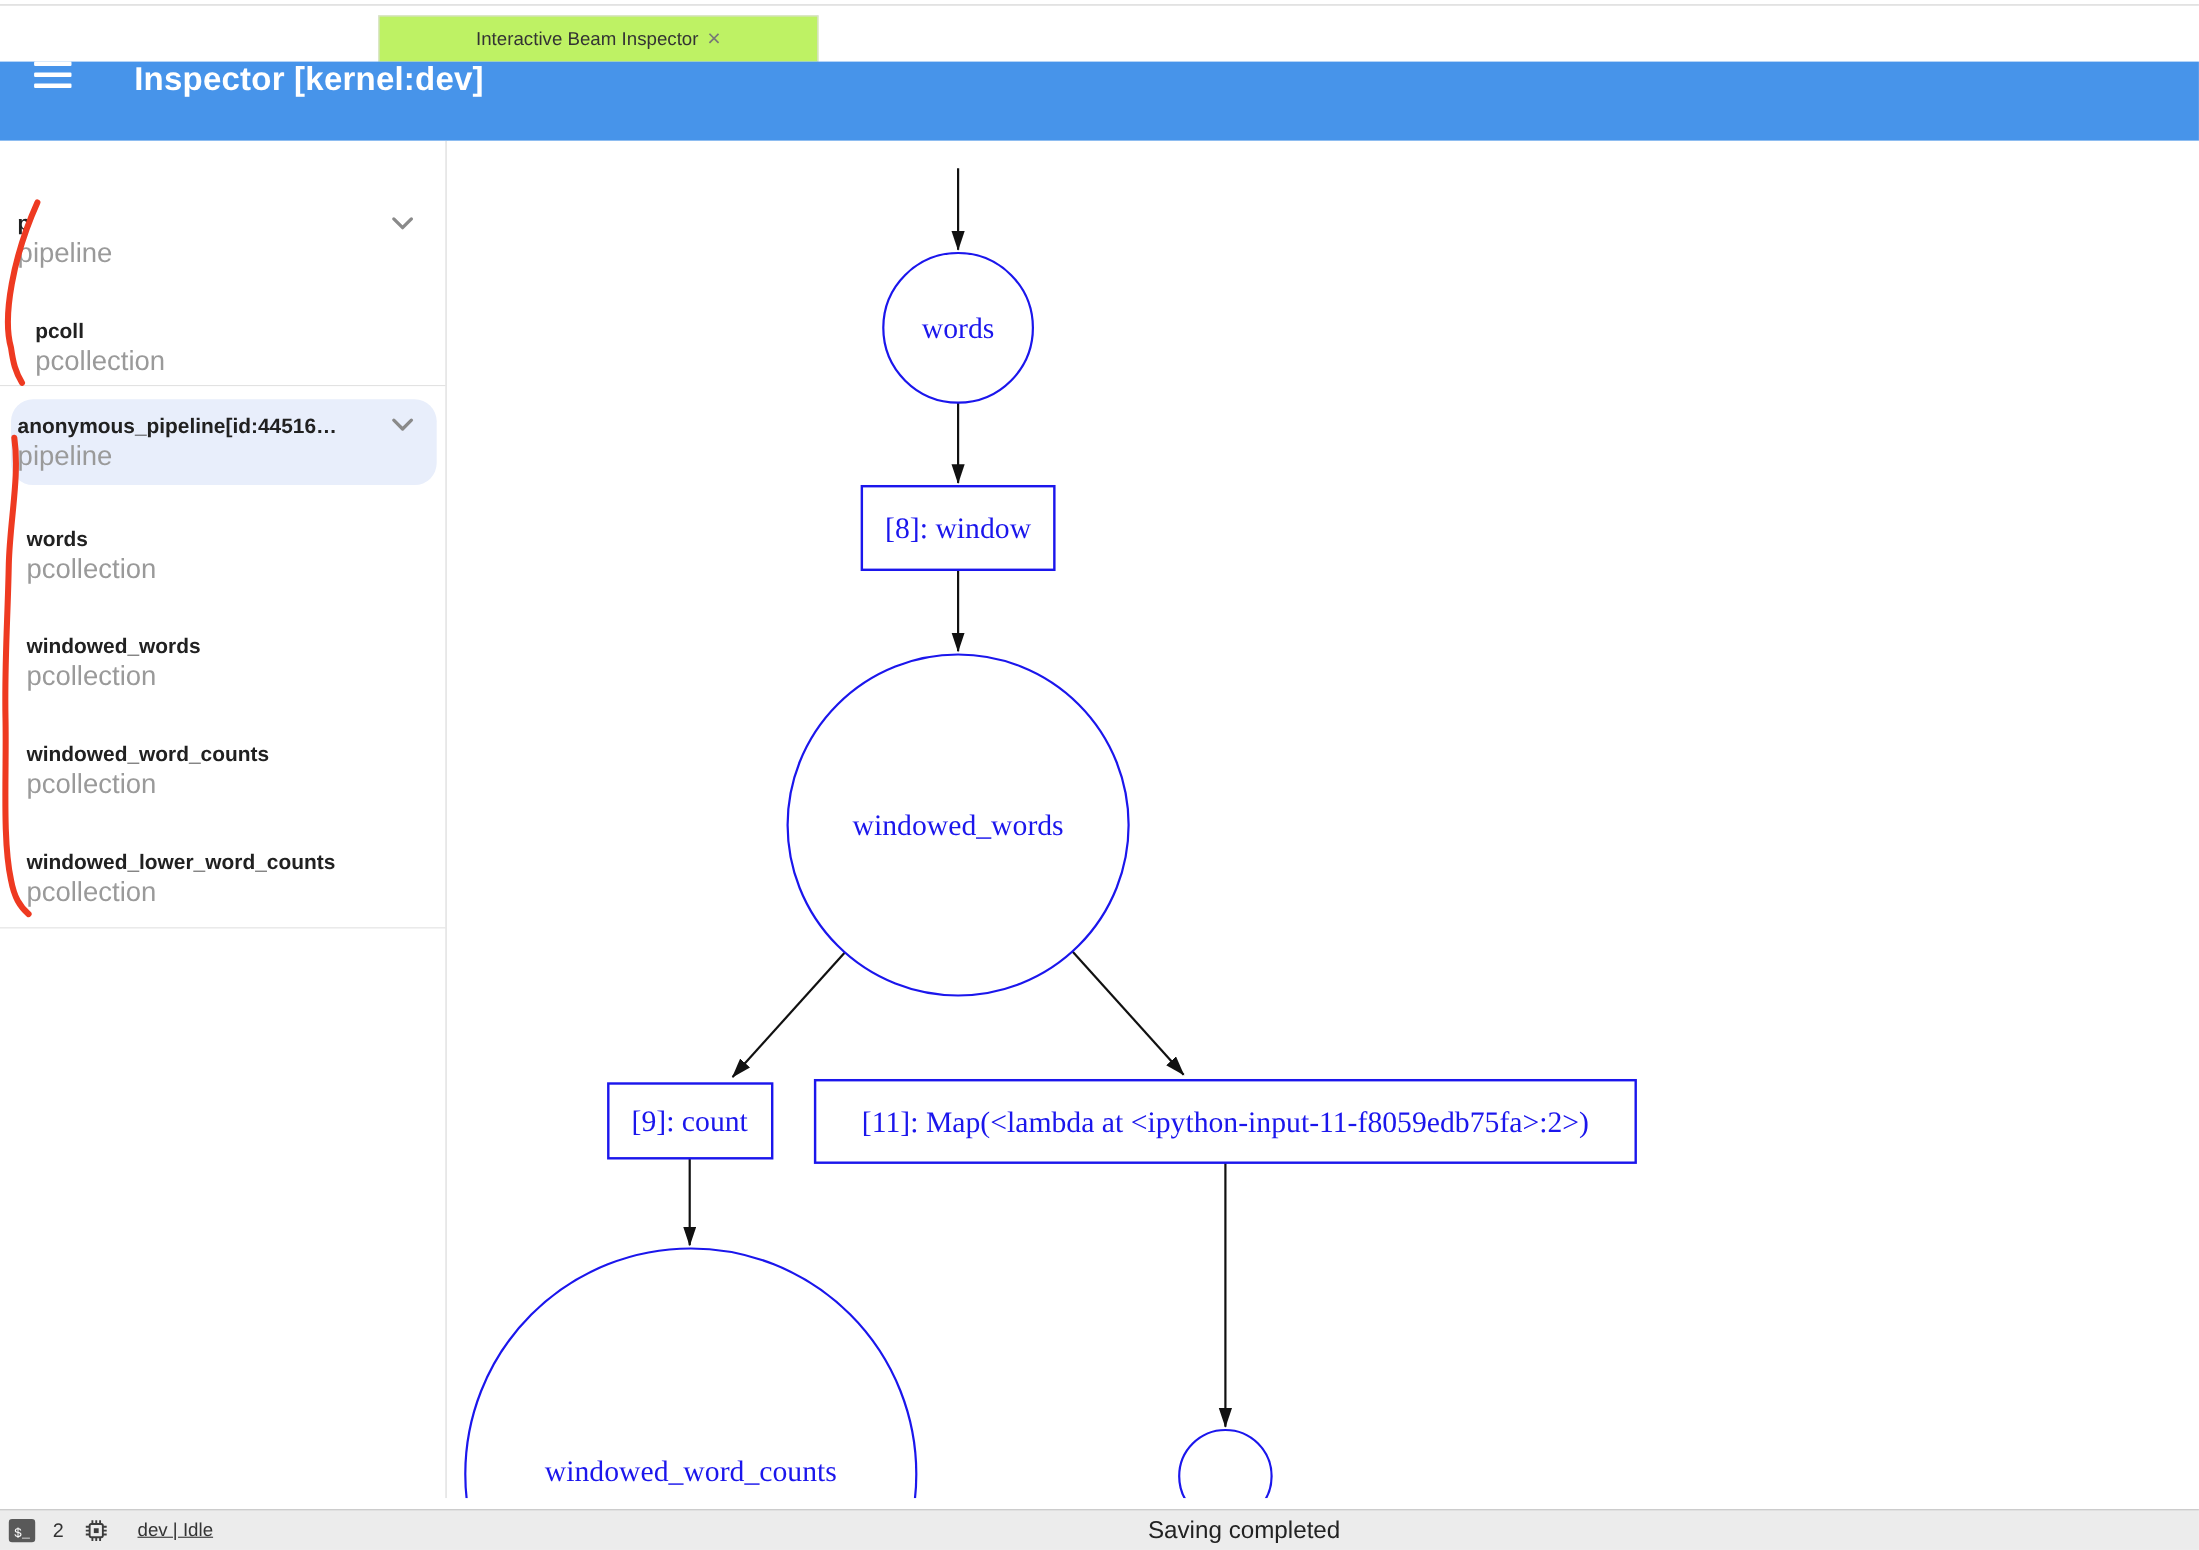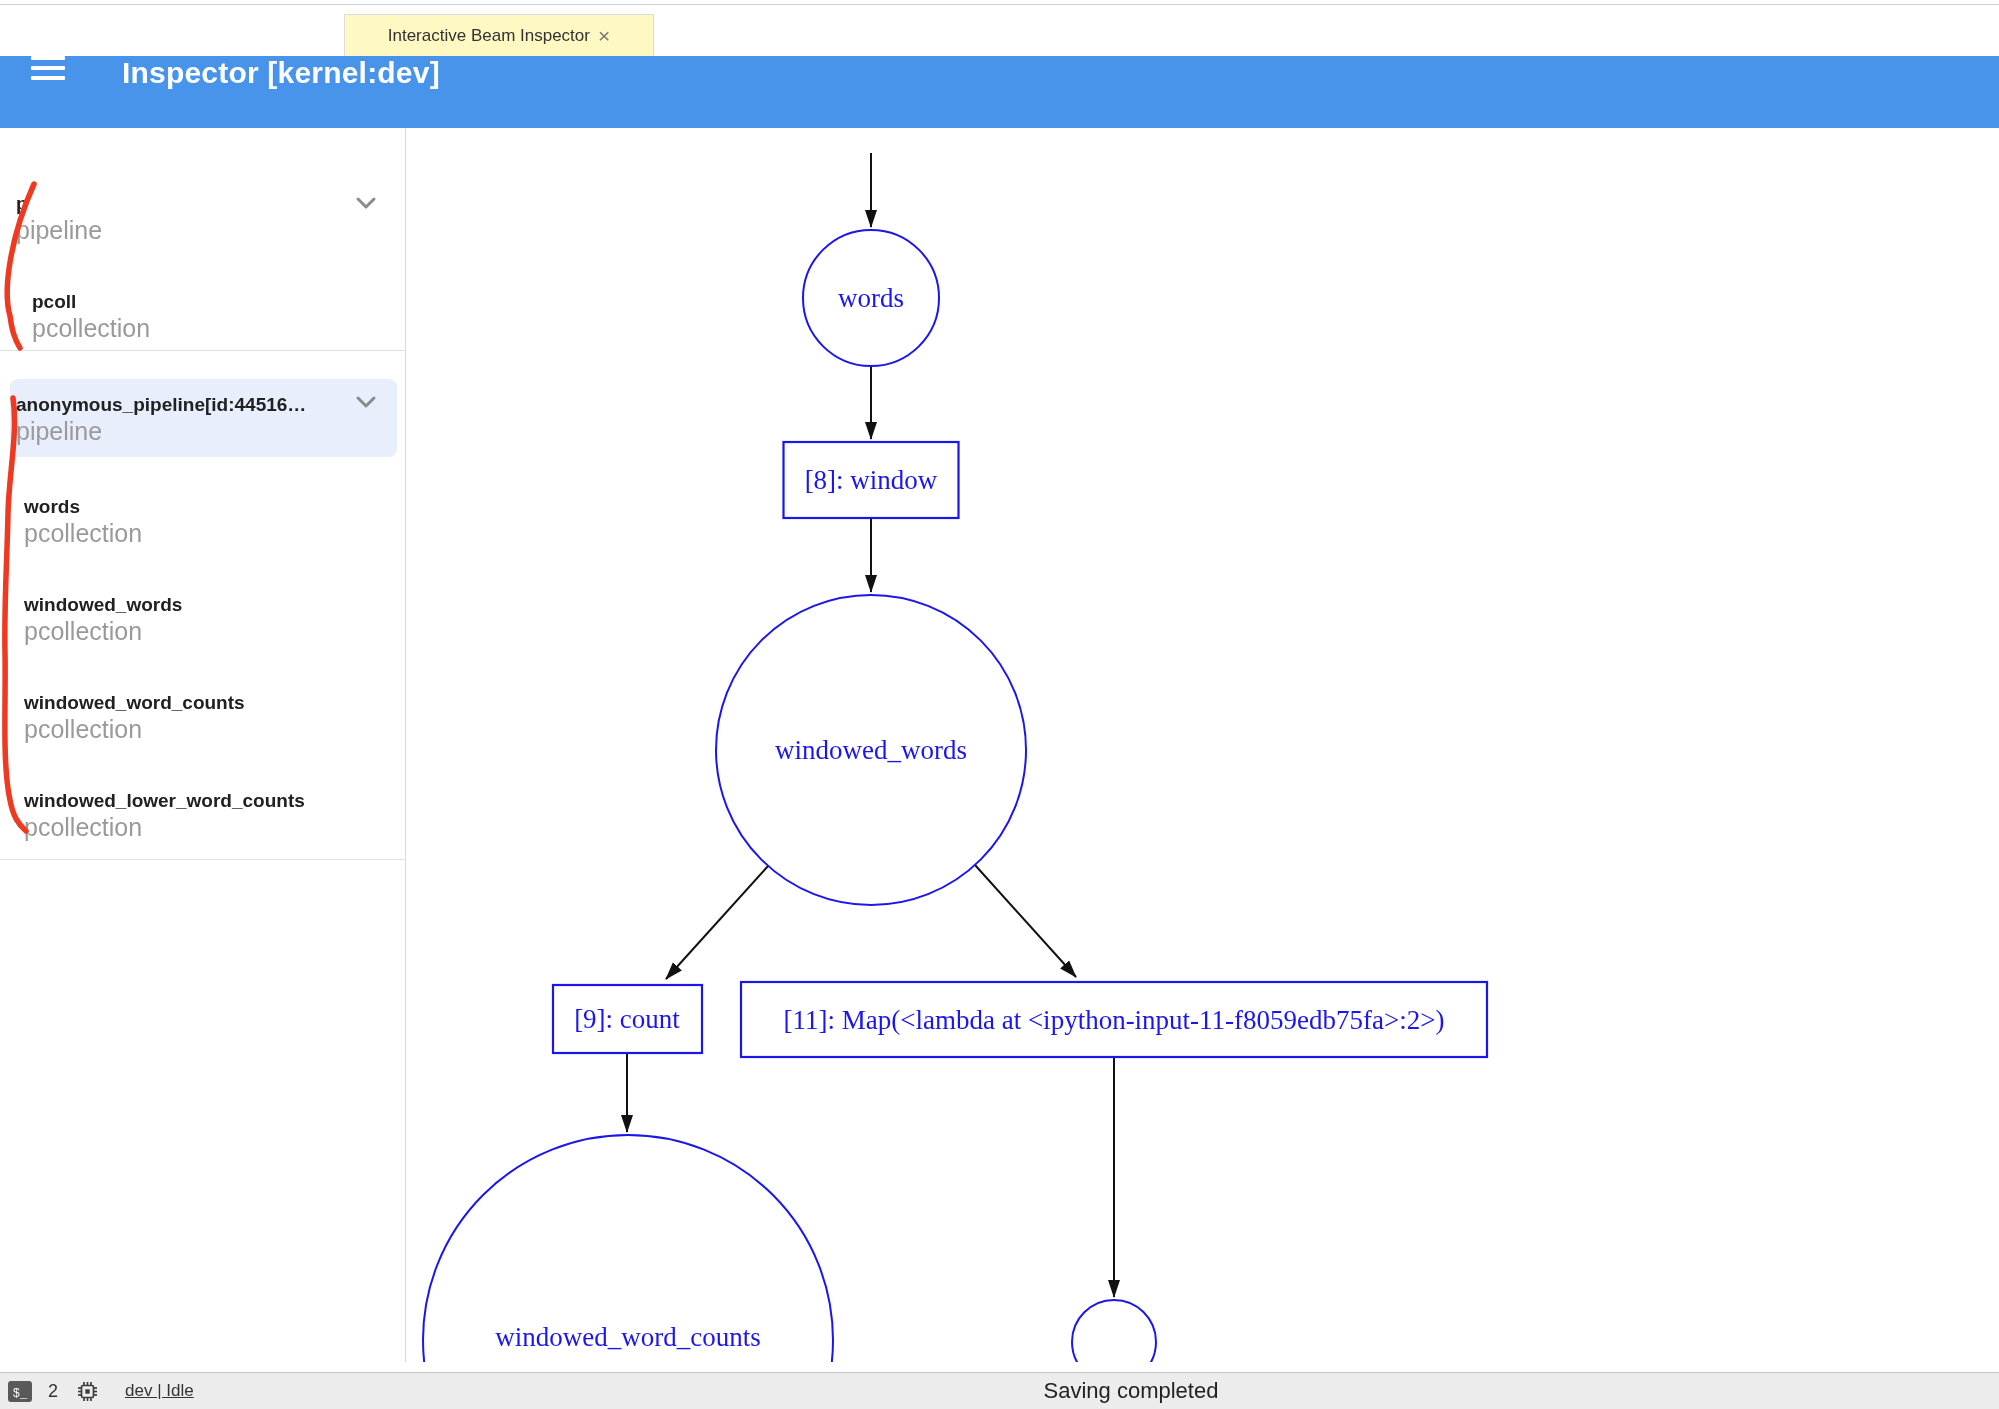--- a/index.html
+++ b/index.html
@@ -8,21 +8,21 @@
 
   
   .top-strip { position:absolute; top:0; left:0; width:1999px; height:14px; background:#fff; }
   .top-strip .hairline { position:absolute; top:4px; left:0; width:100%; height:1px; background:#cfcfcf; }
 
   
   .tabbar { position:absolute; top:14px; left:0; width:1999px; height:42px; background:#fff; }
   .tab { position:absolute; top:0; height:42px; display:flex; align-items:center; cursor:default; }
   .tab-dirty { left:0; width:338px; background:#ededed; border-top:4px solid #4794ea;
                border-right:1px solid #d5d5d5; border-left:1px solid #e5e5e5; padding:0 14px; }
-  .tab-current { left:344px; width:310px; background:#fef9c3; border:1px solid #dcdcdc; border-bottom:none;
+  .tab-current { left:344px; width:400px; background:#bef264; border:1px solid #dcdcdc; border-bottom:none;
                  justify-content:center; padding:0 12px; }
   .tab-label { font-size:17px; color:#333; white-space:nowrap; }
   .tab-dirty .tab-label { margin-left:10px; }
   .dirty-dot { width:13px; height:13px; border-radius:50%; background:#6d6d6d; margin-left:auto; margin-right:8px; }
   .close-x { font-size:21px; color:#777; margin-left:8px; line-height:1; }
   .nb-icon { width:22px; height:22px; flex:0 0 auto; }
 
   
   .appheader { position:absolute; top:56px; left:0; width:1999px; height:72px; background:#4794ea;
                display:flex; align-items:flex-start; }
@@ -37,21 +37,21 @@
   .sidebar { position:absolute; left:0; top:0; width:406px; height:100%;
              border-right:1px solid #d8d8d8; background:#fff; }
   .sb-list { padding-top:62px; }
   .sb-row { position:relative; padding-left:16px; margin-bottom:44px; }
   .sb-row.pcoll-row { padding-left:24px; }
   .sb-name { font-size:19px; font-weight:600; color:#212121; line-height:27px; white-space:nowrap;
              overflow:hidden; max-width:356px; }
   .sb-type { font-size:25px; color:#9a9a9a; line-height:27px; }
   .sb-chevron { position:absolute; right:28px; top:6px; }
   .sb-divider { height:1px; background:#e2e2e2; margin-bottom:0; }
-  .sb-row.selected { background:#e8eefb; border-radius:8px; margin:28px 8px 36px 10px;
+  .sb-row.selected { background:#e8eefb; border-radius:20px; margin:12px 8px 36px 10px;
                      padding:12px 4px 12px 6px; }
   .sb-row.selected .sb-chevron { top:16px; right:20px; }
   .sb-bottom-line { height:1px; background:#e2e2e2; margin-top:18px; }
 
   .annotation-layer { position:absolute; left:0; top:0; pointer-events:none; }
 
   
   .graph-area { position:absolute; left:407px; top:0; right:0; bottom:0; background:#fff; }
   .graph-svg text { font-family:"Liberation Serif", serif; font-size:27px; fill:#1b16ec; }
 

